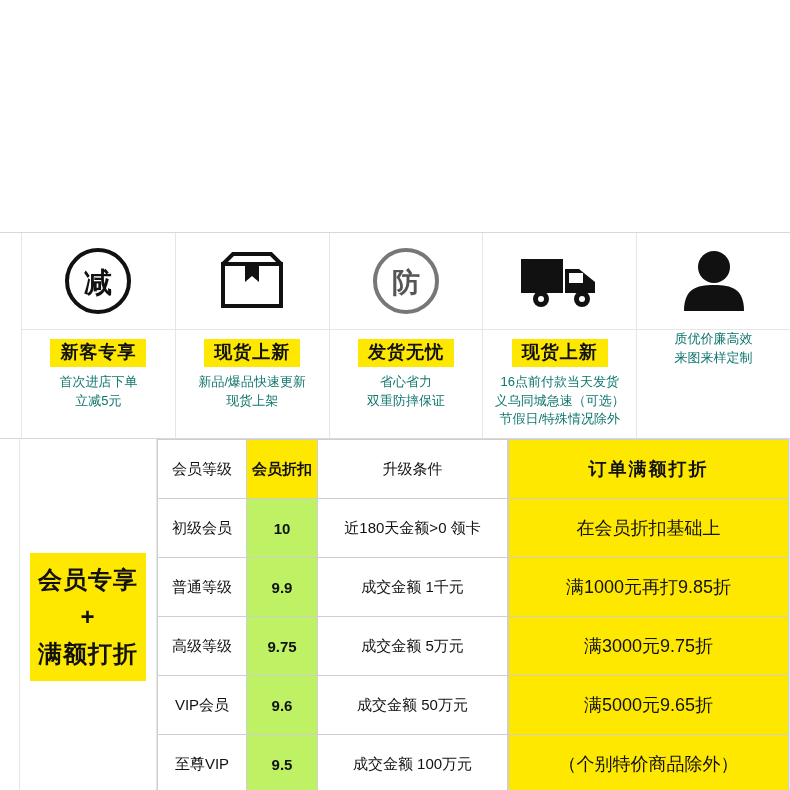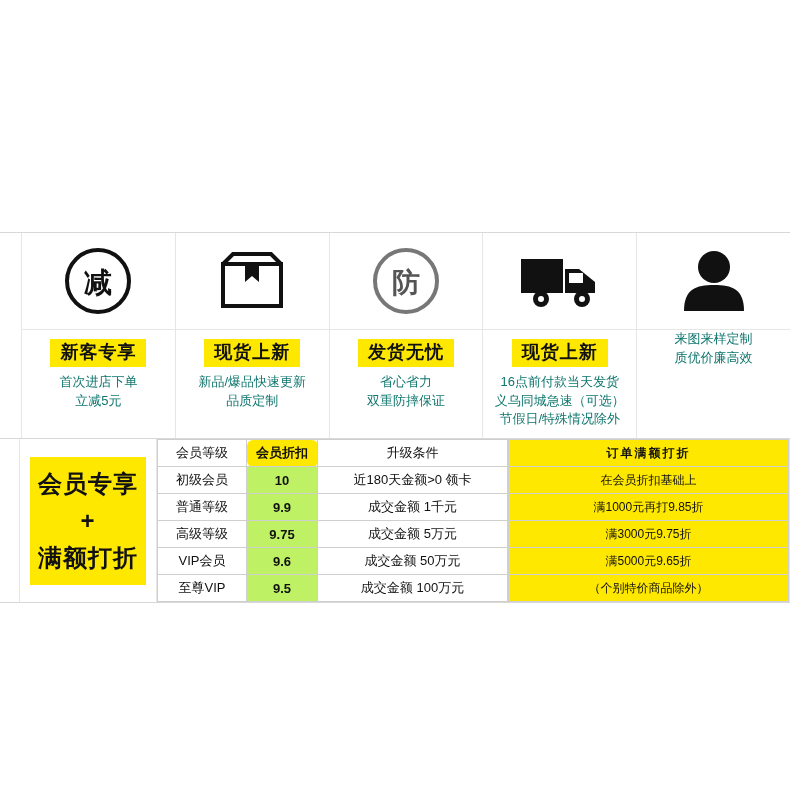--- a/index.html
+++ b/index.html
@@ -103,41 +103,41 @@
     display: flex;
     box-sizing: border-box;
   }
   table.grades {
     border-collapse: collapse;
     width: 335px;
     table-layout: fixed;
   }
   table.grades td {
     border: 1px solid #cfcfcf;
-    font-size: 13px;
+    font-size: 15px;
     height: 22px;
     text-align: center;
-    padding: 2px 2px;
+    padding: 18px 2px;
     white-space: nowrap;
   }
   table.grades td.c0 { width: 84px; }
   table.grades td.c1 { width: 66px; }
   table.grades td.c2 { width: 185px; }
   table.grades tr.head td { font-weight: normal; }
-  table.grades tr.head td.c1 { background: #ffe800; font-weight: bold; border-radius: 6px; }
+  table.grades tr.head td.c1 { background: #ffe800; font-weight: bold; }
   table.grades td.disc { background: #bef264; font-weight: bold; }
 
   table.orders {
     border-collapse: collapse;
     width: 281px;
     table-layout: fixed;
   }
   table.orders td {
     border: 1px solid #cfcfcf;
-    font-size: 12px;
+    font-size: 18px;
     height: 22px;
     text-align: center;
     padding: 1px 2px;
     background: #ffe800;
     white-space: nowrap;
   }
   table.orders td.head {
     font-weight: bold;
     letter-spacing: 2px;
   }
@@ -175,21 +175,21 @@
       <div class="icon-box">
         <svg width="74" height="70" viewBox="0 0 74 70">
           <path d="M8 18 H66 V60 H8 Z" fill="none" stroke="#111" stroke-width="4"></path>
           <path d="M8 18 L18 8 H56 L66 18" fill="none" stroke="#111" stroke-width="4"></path>
           <path d="M30 18 H44 V36 L37 30 L30 36 Z" fill="#111"></path>
         </svg>
       </div>
       <div class="badge">现货上新</div>
       <div class="desc">
         <div>新品/爆品快速更新</div>
-        <div>品质定制</div>
+        <div>现货上架</div>
       </div>
     </div>
 
     <div class="feat">
       <div class="icon-box">
         <svg width="72" height="72" viewBox="0 0 72 72">
           <circle cx="36" cy="36" r="31" fill="none" stroke="#777" stroke-width="4"></circle>
           <text x="36" y="47" font-family="Liberation Sans, sans-serif" font-size="28" font-weight="bold" text-anchor="middle" fill="#555">防</text>
         </svg>
       </div>
@@ -221,22 +221,22 @@
     </div>
 
     <div class="feat">
       <div class="icon-box">
         <svg width="76" height="68" viewBox="0 0 76 68">
           <circle cx="38" cy="20" r="16" fill="#111"></circle>
           <path d="M8 64 C8 42 20 38 38 38 C56 38 68 42 68 64 Z" fill="#111"></path>
         </svg>
       </div>
       <div class="desc">
+        <div>质优价廉高效</div>
         <div>来图来样定制</div>
-        <div>质优价廉高效</div>
       </div>
     </div>
   </div>
 
   <div class="member-row">
     <div class="mr-spacer"></div>
 
     <div class="member-left">
       <div class="member-left-inner">
         <div>会员专享</div>

